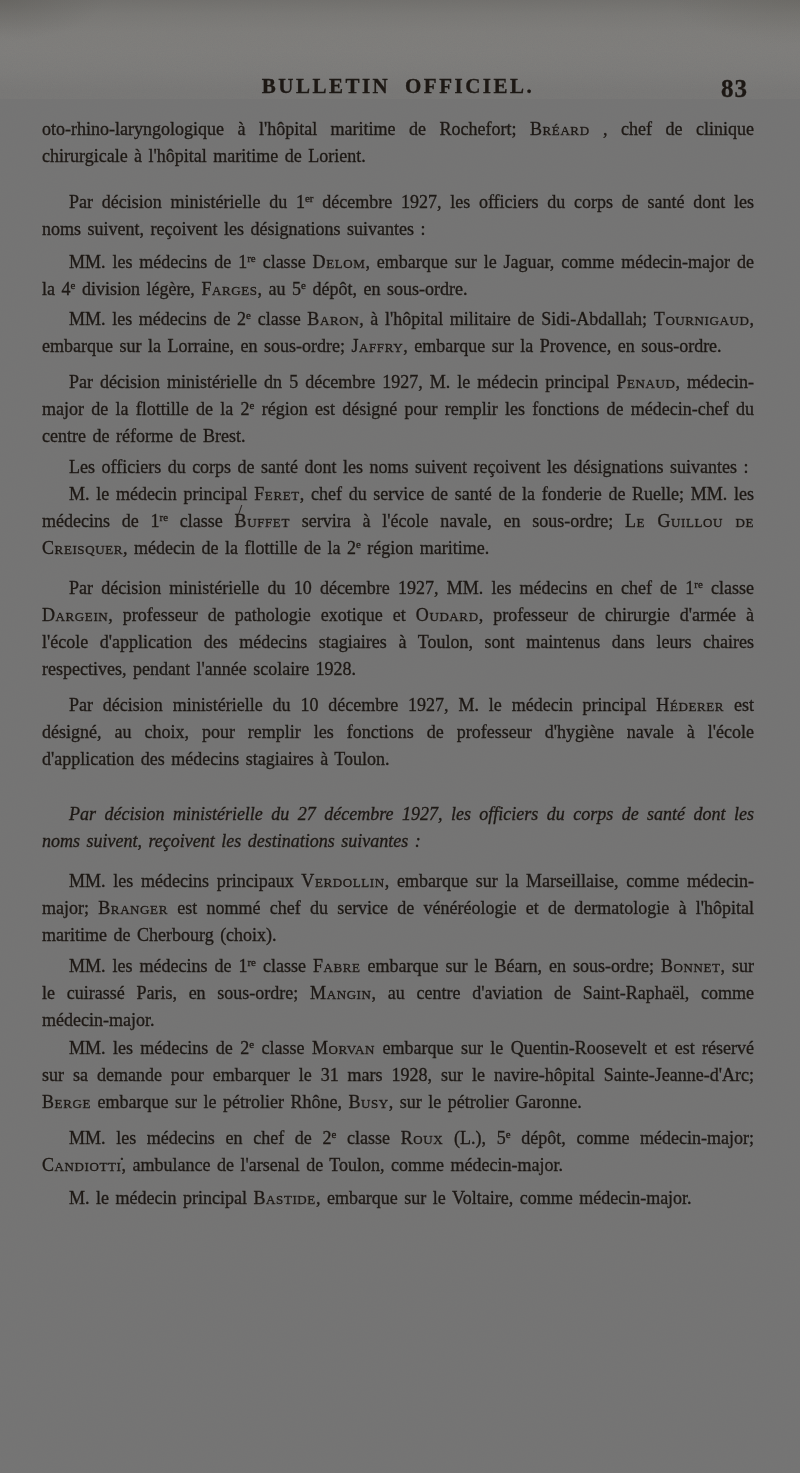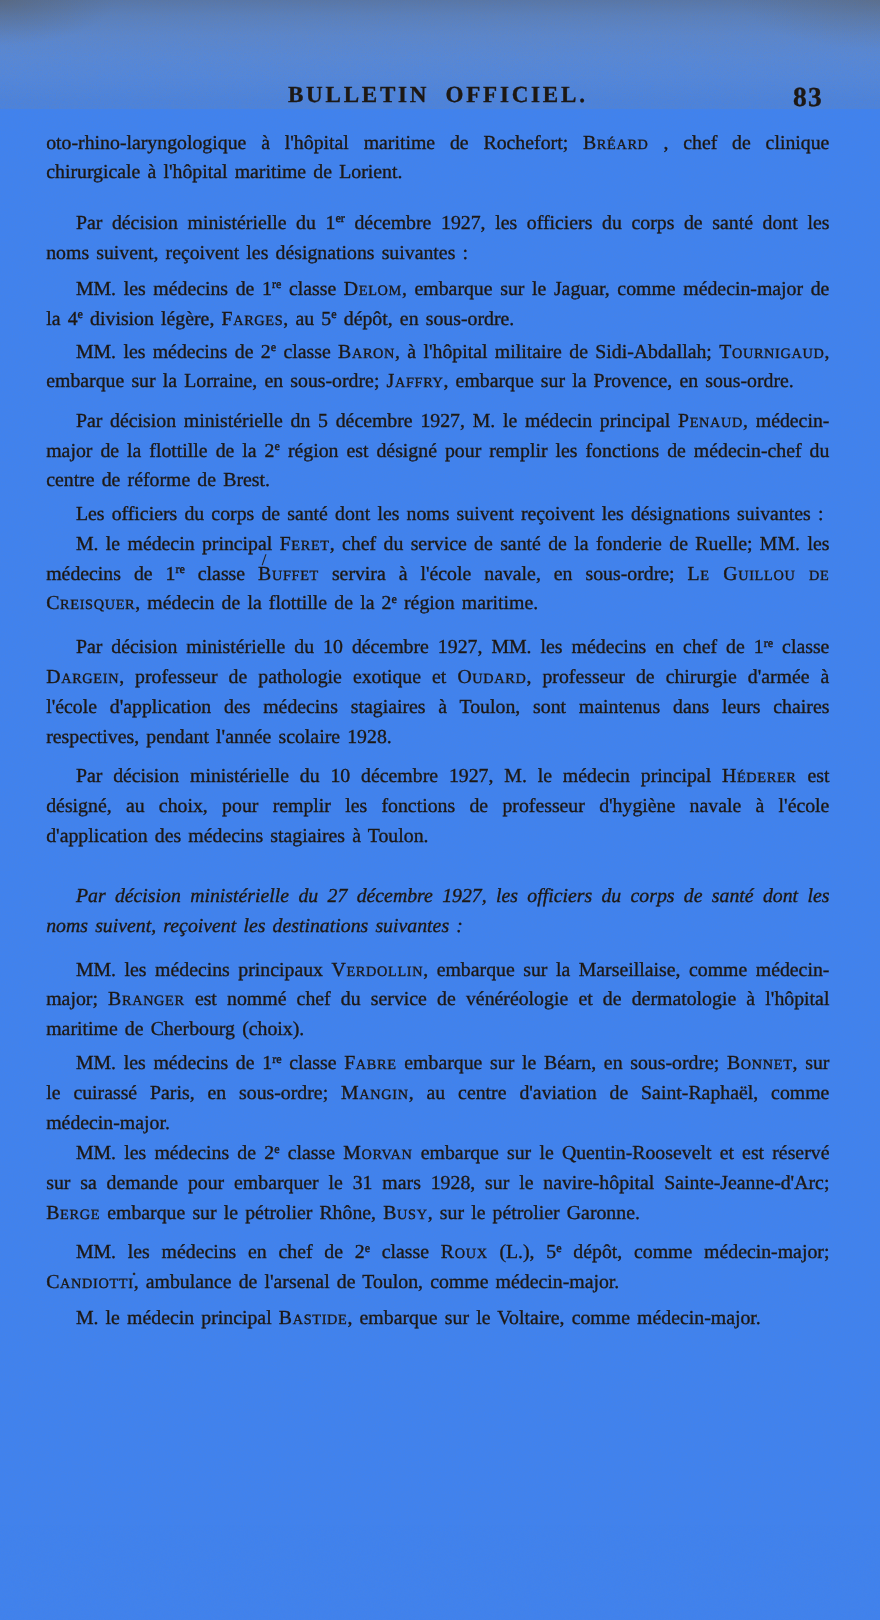--- a/index.html
+++ b/index.html
@@ -1,20 +1,20 @@
 <!DOCTYPE html>
 <html><head>
 <meta charset="utf-8">
 <style>
   html, body { margin: 0; padding: 0; }
   .page {
     position: relative;
     width: 800px;
     height: 1473px;
-    background: #3b82f6;
+    background: #737373;
     overflow: hidden;
     font-family: "Liberation Serif", "DejaVu Serif", serif;
     color: #1d1814;
   }
   .paper-grain {
     position: absolute; top: 0; left: 0;
     pointer-events: none;
   }
   .top-shade {
     position: absolute; top: 0; left: 0; right: 0; height: 95px;

